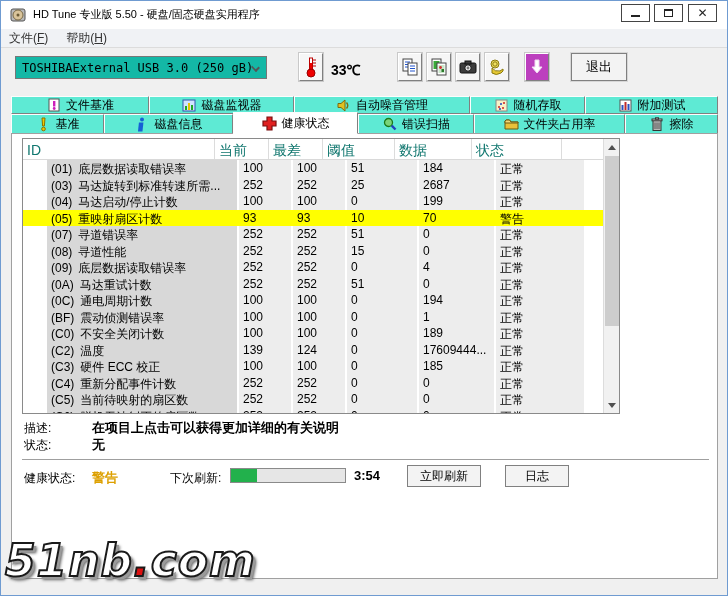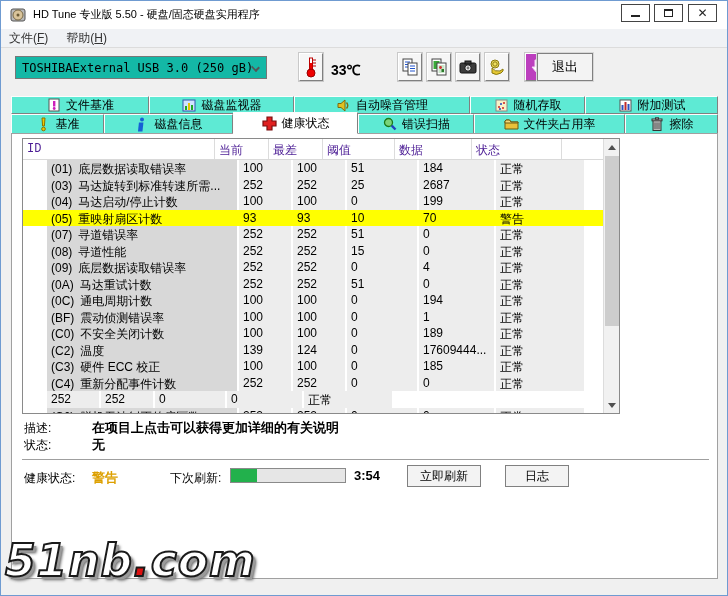--- a/index.html
+++ b/index.html
@@ -29,21 +29,21 @@
   .drive-select { position:absolute; left:14px; top:8px; width:252px; height:23px; background:#14b8a6;
                   border:1px solid #777; display:flex; align-items:center; padding:0 6px;
                   font-family:"DejaVu Sans Mono", monospace; font-size:12px; }
   .drive-select .chev { position:absolute; right:7px; top:7px; width:7px; height:7px;
                   border-right:2px solid #555; border-bottom:2px solid #555; transform:rotate(45deg) scale(1,.8); }
   .tool-btn { position:absolute; top:5px; width:24px; height:28px; background:#f6f6f6;
               border:1px solid; border-color:#fff #808080 #808080 #fff; box-shadow:0 0 0 1px #c9c9c9;
               display:flex; align-items:center; justify-content:center; }
   .temp-label { position:absolute; left:330px; top:12px; font-size:14px; font-weight:bold; color:#000; }
   .tool-btn.purple { background:#bc3fbe; }
-  .exit-btn { position:absolute; left:536px; top:5px; width:56px; height:28px; background:#f3f3f3;
+  .exit-btn { position:absolute; left:570px; top:5px; width:56px; height:28px; background:#f3f3f3;
               border:1px solid #808080; box-shadow:0 0 0 1px #d7d7d7;
               display:flex; align-items:center; justify-content:center; font-size:13px; color:#000; }
 
   
   .tabrow { position:absolute; left:10px; display:flex; }
   .tabrow1 { top:95px; height:18px; }
   .tabrow2 { top:113px; height:20px; }
   .tab { height:100%; background:#5eead4; border:1px solid; border-color:#fdfdfd #808080 #808080 #fdfdfd;
          display:flex; align-items:center; justify-content:center; gap:5px; font-size:12px; color:#000;
          overflow:hidden; white-space:nowrap; }
@@ -52,22 +52,22 @@
 
   
   .page { position:absolute; left:10px; top:132px; width:707px; height:446px; background:#ffffff;
           border:1px solid #a0a0a0; z-index:1; }
 
   
   .listview { position:absolute; left:10px; top:4px; width:598px; height:276px; background:#fff;
               border:1px solid #8a8a8a; overflow:hidden; }
   .lv-inner { position:absolute; left:0; top:0; right:16px; bottom:0; overflow:hidden; }
   .lv-header { display:flex; height:21px; background:#fff; border-bottom:1px solid #d9d9d9; }
-  .hcell { font-size:12px; color:#4c1d95; padding:3px 0 0 4px; border-right:1px solid #dcdcdc;
-           white-space:nowrap; overflow:hidden;font-family:Liberation Mono, monospace; }
+  .hcell { font-size:14px; color:#0f766e; padding:3px 0 0 4px; border-right:1px solid #dcdcdc;
+           white-space:nowrap; overflow:hidden; }
   .trow { display:flex; height:16.5px; background:#fff; align-items:stretch;padding-left:24px; }
   .trow.hl { background:#ffff00; }
   .c { font-size:12px; color:#000; padding:1px 0 0 4px; white-space:nowrap; overflow:hidden;
        background:#ededed; border-right:2px solid #fff; }
   .c-id { width:192px; background:#d8d8d8; }
   .c-cur { width:54px; } .c-worst { width:54px; } .c-th { width:72px; }
   .c-data { width:77px; } .c-status { width:90px; }
   .c-fill { flex:1; background:transparent; border-right:none; }
   .trow.hl .c { background:transparent; border-right-color:transparent; }
   .rid { margin-right:6px; }
@@ -451,20 +451,21 @@
             <div class="trow">
     <div class="c c-id"><span class="rid">(C4)</span><span class="rname">重新分配事件计数</span></div>
     <div class="c c-cur">252</div>
     <div class="c c-worst">252</div>
     <div class="c c-th">0</div>
     <div class="c c-data">0</div>
     <div class="c c-status">正常</div>
     <div class="c c-fill"></div>
   </div>
             <div class="trow">
+    <div class="c c-id"><span class="rid">(C5)</span><span class="rname">当前待映射的扇区数</span></div>
     <div class="c c-cur">252</div>
     <div class="c c-worst">252</div>
     <div class="c c-th">0</div>
     <div class="c c-data">0</div>
     <div class="c c-status">正常</div>
     <div class="c c-fill"></div>
   </div>
             <div class="trow">
     <div class="c c-id"><span class="rid">(C6)</span><span class="rname">脱机无法纠正的扇区数</span></div>
     <div class="c c-cur">252</div>

